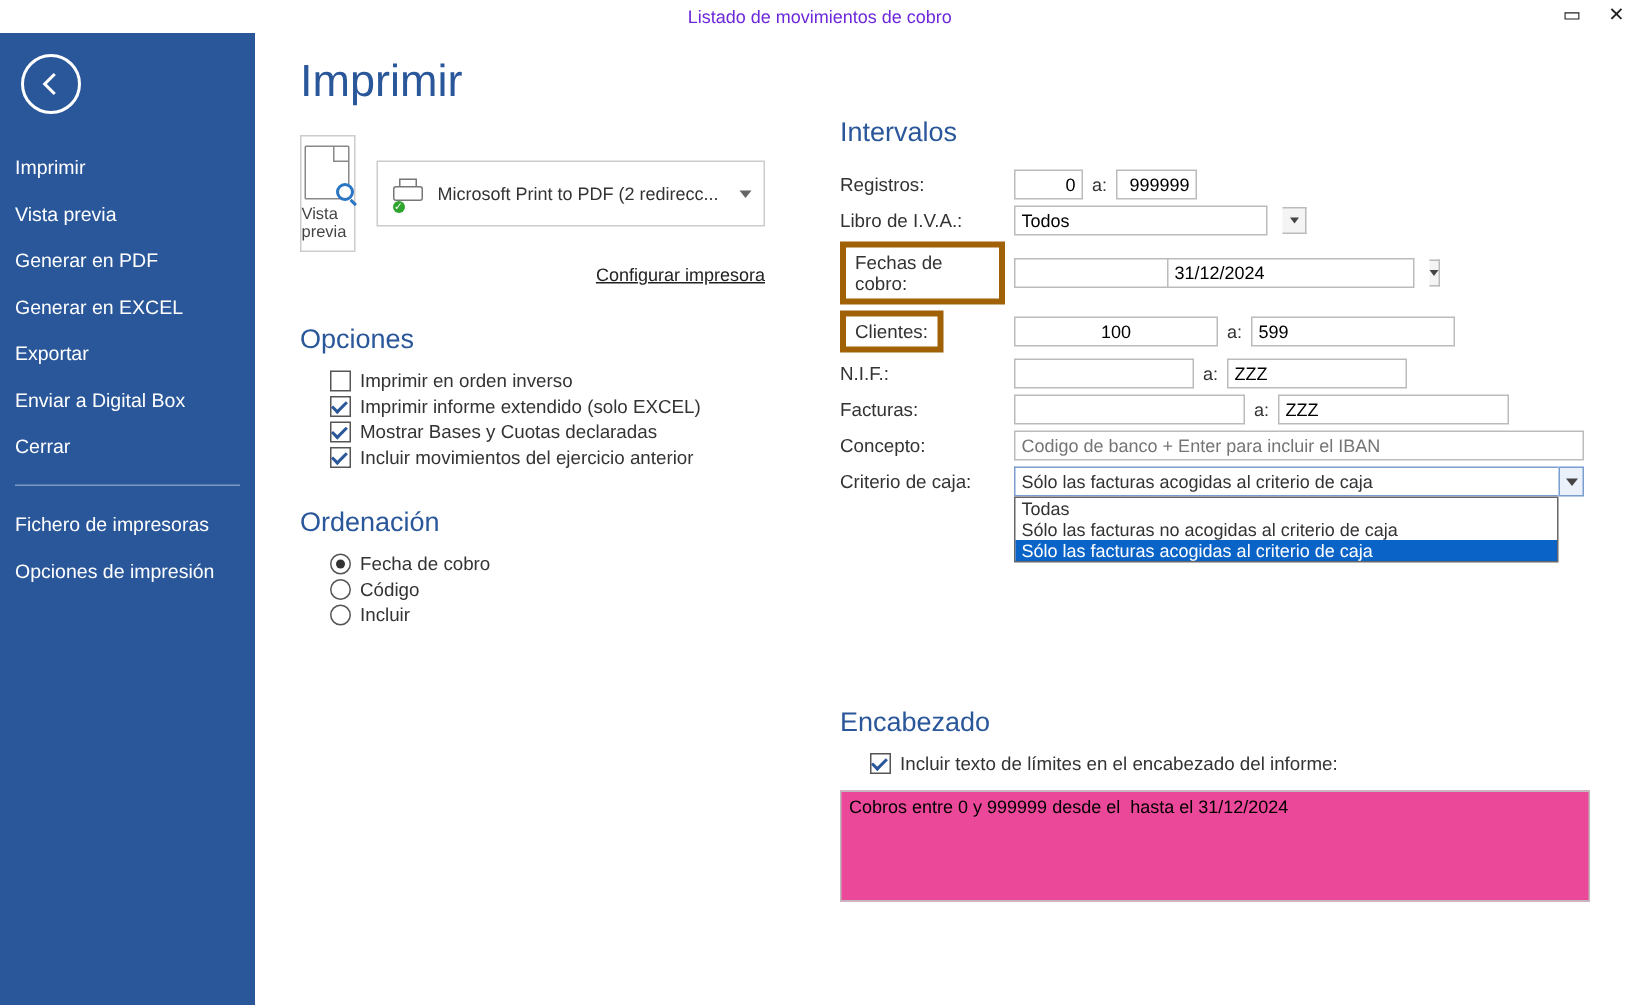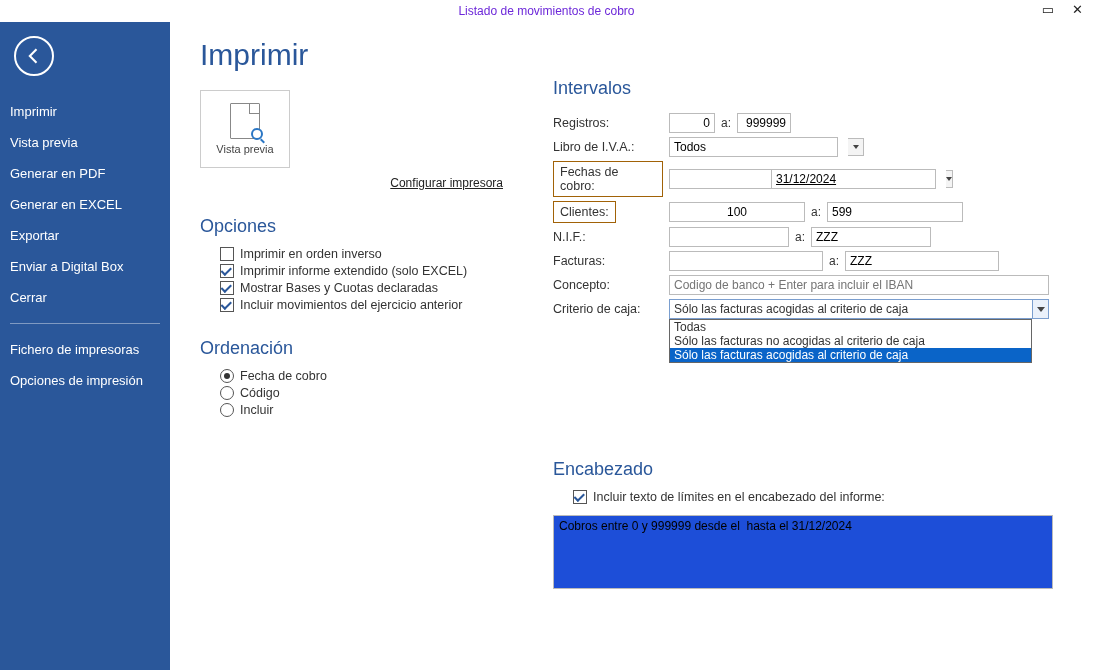--- a/index.html
+++ b/index.html
@@ -48,39 +48,39 @@
 h2.section { font-size: 18px; font-weight: 400; color: #2a579a; margin-top: 26px; margin-bottom: 10px; }
 
 .check-line { display: flex; align-items: center; gap: 6px; margin: 3px 0; font-size: 12.5px; cursor: pointer; padding-left: 20px; }
 .check-box { width: 14px; height: 14px; border: 1.4px solid #555; display:inline-flex; align-items:center; justify-content:center; background:#fff; }
 .check-box.on::after { content:""; width:8px; height:4px; border-left:2px solid #2a579a; border-bottom:2px solid #2a579a; transform: rotate(-45deg) translate(0,-1px); }
 .radio { width:14px; height:14px; border:1.4px solid #555; border-radius:50%; display:inline-flex; align-items:center; justify-content:center; background:#fff; }
 .radio.on::after { content:""; width:6px; height:6px; border-radius:50%; background:#333; }
 
 .form-grid { display: grid; grid-template-columns: 110px 1fr; row-gap: 4px; column-gap: 6px; align-items: center; }
 .form-grid .label { font-size: 12.5px; color: #333; padding: 2px 0; }
-.form-grid .label.boxed { border: 1px solid #a16207; padding: 3px 6px; display:inline-block; cursor:pointer; }
+.form-grid .label.boxed { border: 4px solid #a16207; padding: 3px 6px; display:inline-block; cursor:pointer; }
 .form-grid .row-controls { display: flex; align-items: center; gap: 6px; }
 .input { height: 20px; border: 1px solid #bbb; padding: 0 4px; font-size: 12px; background: #fff; }
 .input.right { text-align: right; }
 .a-label { font-size: 12px; }
 .combo { position: relative; display:flex; align-items:center;gap:10px; }
 .combo .dd-btn { width:16px; height:18px; border:1px solid #bbb; border-left:none; display:flex; align-items:center; justify-content:center; background:#f4f4f4; cursor:pointer; }
 .combo .dd-btn::after { content:""; border-left:3px solid transparent; border-right:3px solid transparent; border-top:4px solid #444; }
 
 .criterio-wrap { position: relative; }
 .criterio-combo { display:flex; width:380px; }
 .criterio-combo .sel-text { flex:1; height:20px; border:1px solid #7a9ecf; border-right:none; padding:0 4px; font-size:12px; background:#fff; display:flex; align-items:center; }
 .criterio-combo .dd-btn { width:17px; height:20px; border:1px solid #7a9ecf; display:flex; align-items:center; justify-content:center; background:#eaf1fb; cursor:pointer; }
 .criterio-combo .dd-btn::after { content:""; border-left:4px solid transparent; border-right:4px solid transparent; border-top:5px solid #444; }
 .dropdown-list { position:absolute; left:0; top:20px; width:363px; border:1px solid #666; background:#fff; z-index:10; }
 .dropdown-list .opt { padding: 0 4px; font-size:12px; line-height:14px; cursor:pointer; }
 .dropdown-list .opt.highlight { background:#0a64c8; color:#fff; }
 
-.header-textarea { width: 480px; height: 74px; border:1px solid #bbb; padding:3px 5px; font-size:12px; background:#1d4ed8; resize:none; overflow-y:scroll; }
+.header-textarea { width: 480px; height: 74px; border:1px solid #bbb; padding:3px 5px; font-size:12px; background:#ec4899; resize:none; overflow-y:scroll; }
 
 .intervalos-title { font-size: 18px; font-weight:400; color:#2a579a; margin-bottom:14px; margin-top:40px; }
 
 </style>
 </head>
 <body>
 
 <div class="window">
   <div class="titlebar">
     <span class="title">Listado de movimientos de cobro</span>
@@ -113,20 +113,29 @@
       <div class="col-left">
         <h1 class="page-title">Imprimir</h1>
 
         <div class="actions-row">
           <div class="preview-btn">
             <div class="preview-icon">
                 <div class="lens"></div>
               </div>
             <span>Vista previa</span>
           </div>
+          <div class="printer-select">
+            <div class="printer-icon">
+              <div class="paper"></div>
+                <div class="body"></div>
+                <div class="check">✓</div>
+            </div>
+            <span class="label">Microsoft Print to PDF (2 redirecc...</span>
+            <span class="dd-arrow"></span>
+          </div>
         </div>
         <div class="config-link">Configurar impresora</div>
 
         <h2 class="section">Opciones</h2>
         <div class="check-line">
           <span class="check-box"></span>
           <span>Imprimir en orden inverso</span>
         </div>
         <div class="check-line">
           <span class="check-box on"></span>
@@ -176,21 +185,21 @@
           </div>
 
           <div><span class="label boxed">Fechas de cobro:</span></div>
           <div class="row-controls">
             <div class="combo" style="width:80px">
               <input class="input" style="flex: 1 1 0%;" value="">
               <div class="dd-btn"></div>
             </div>
             <span class="a-label">a:</span>
             <div class="combo" style="width:92px">
-              <input class="input" style="flex: 1 1 0%; text-decoration: underline;" value="31/12/2024">
+              <input class="input" style="flex: 1 1 0%;" value="31/12/2024">
               <div class="dd-btn"></div>
             </div>
           </div>
 
           <div><span class="label boxed">Clientes:</span></div>
           <div class="row-controls">
             <input class="input" style="width: 136px; text-align: center;" value="100">
             <span class="a-label">a:</span>
             <input class="input" style="width: 136px;" value="599">
           </div>

